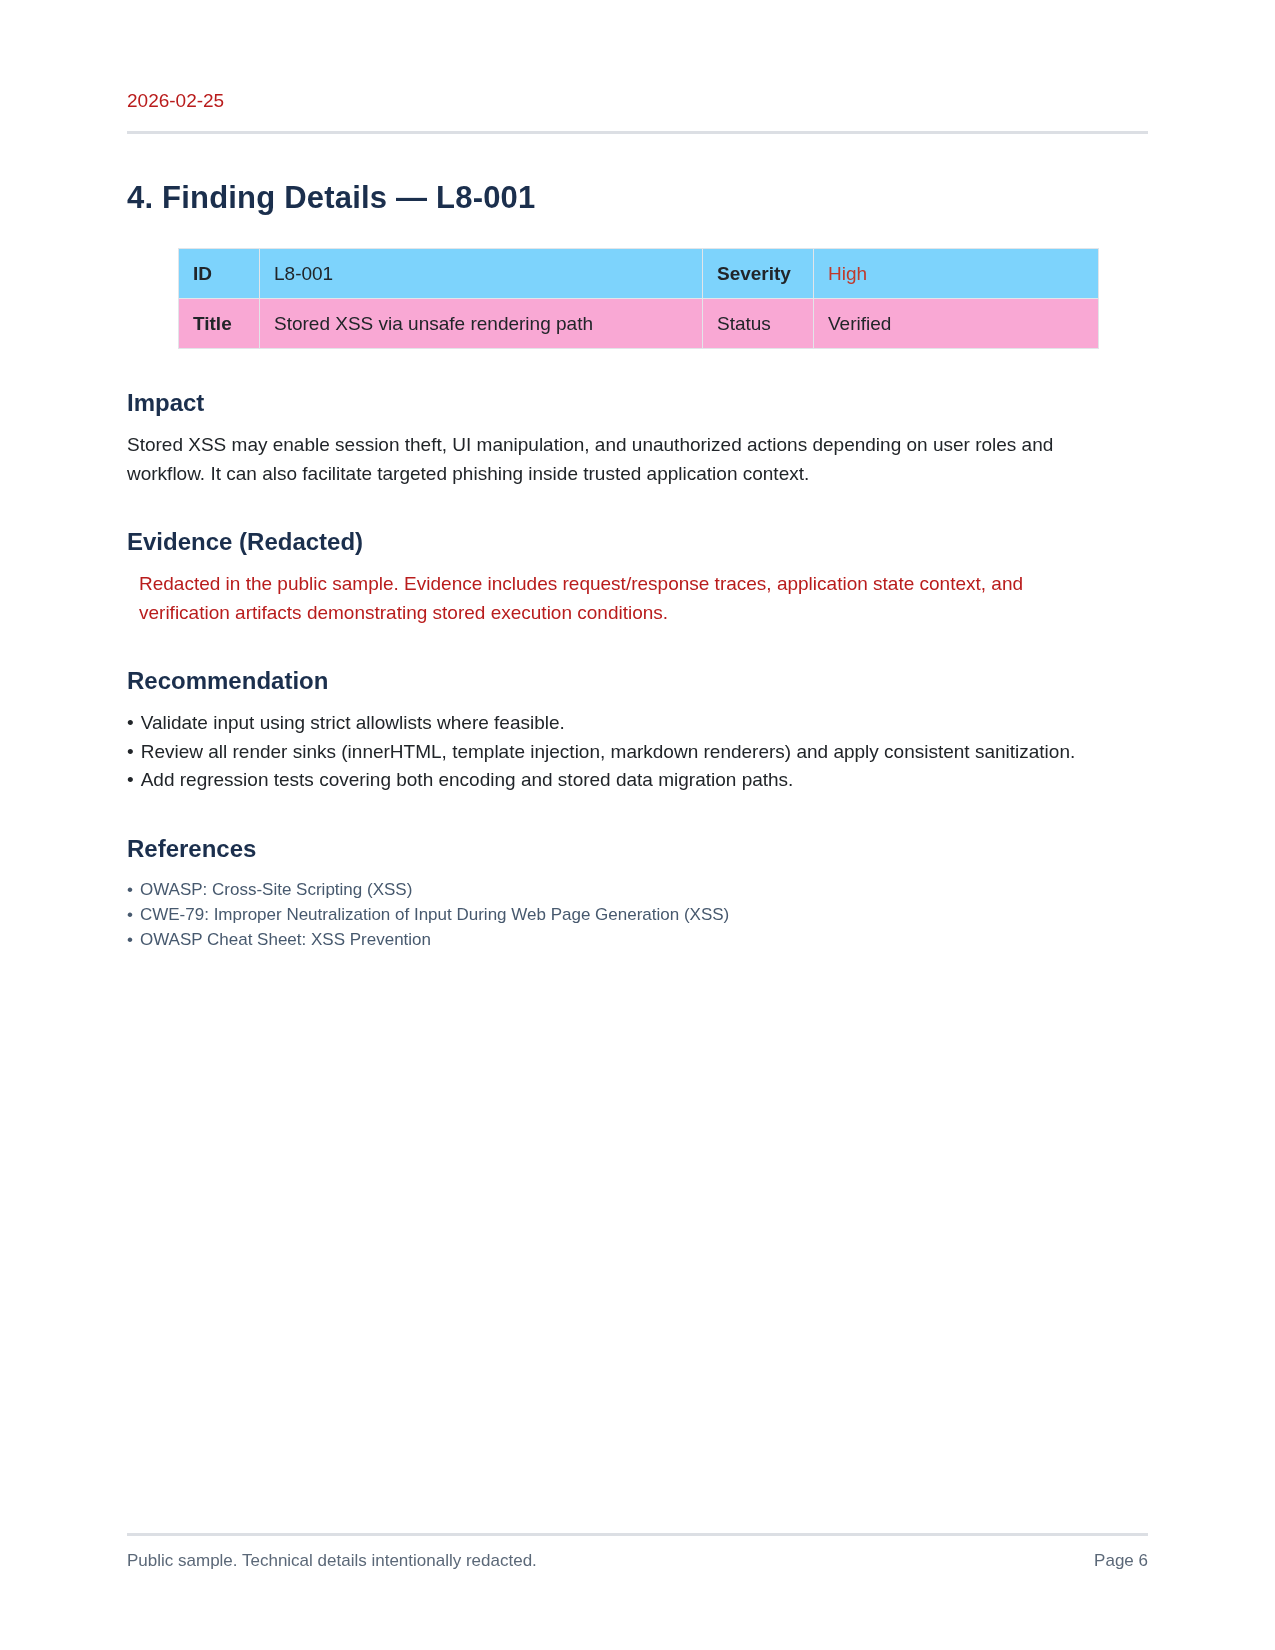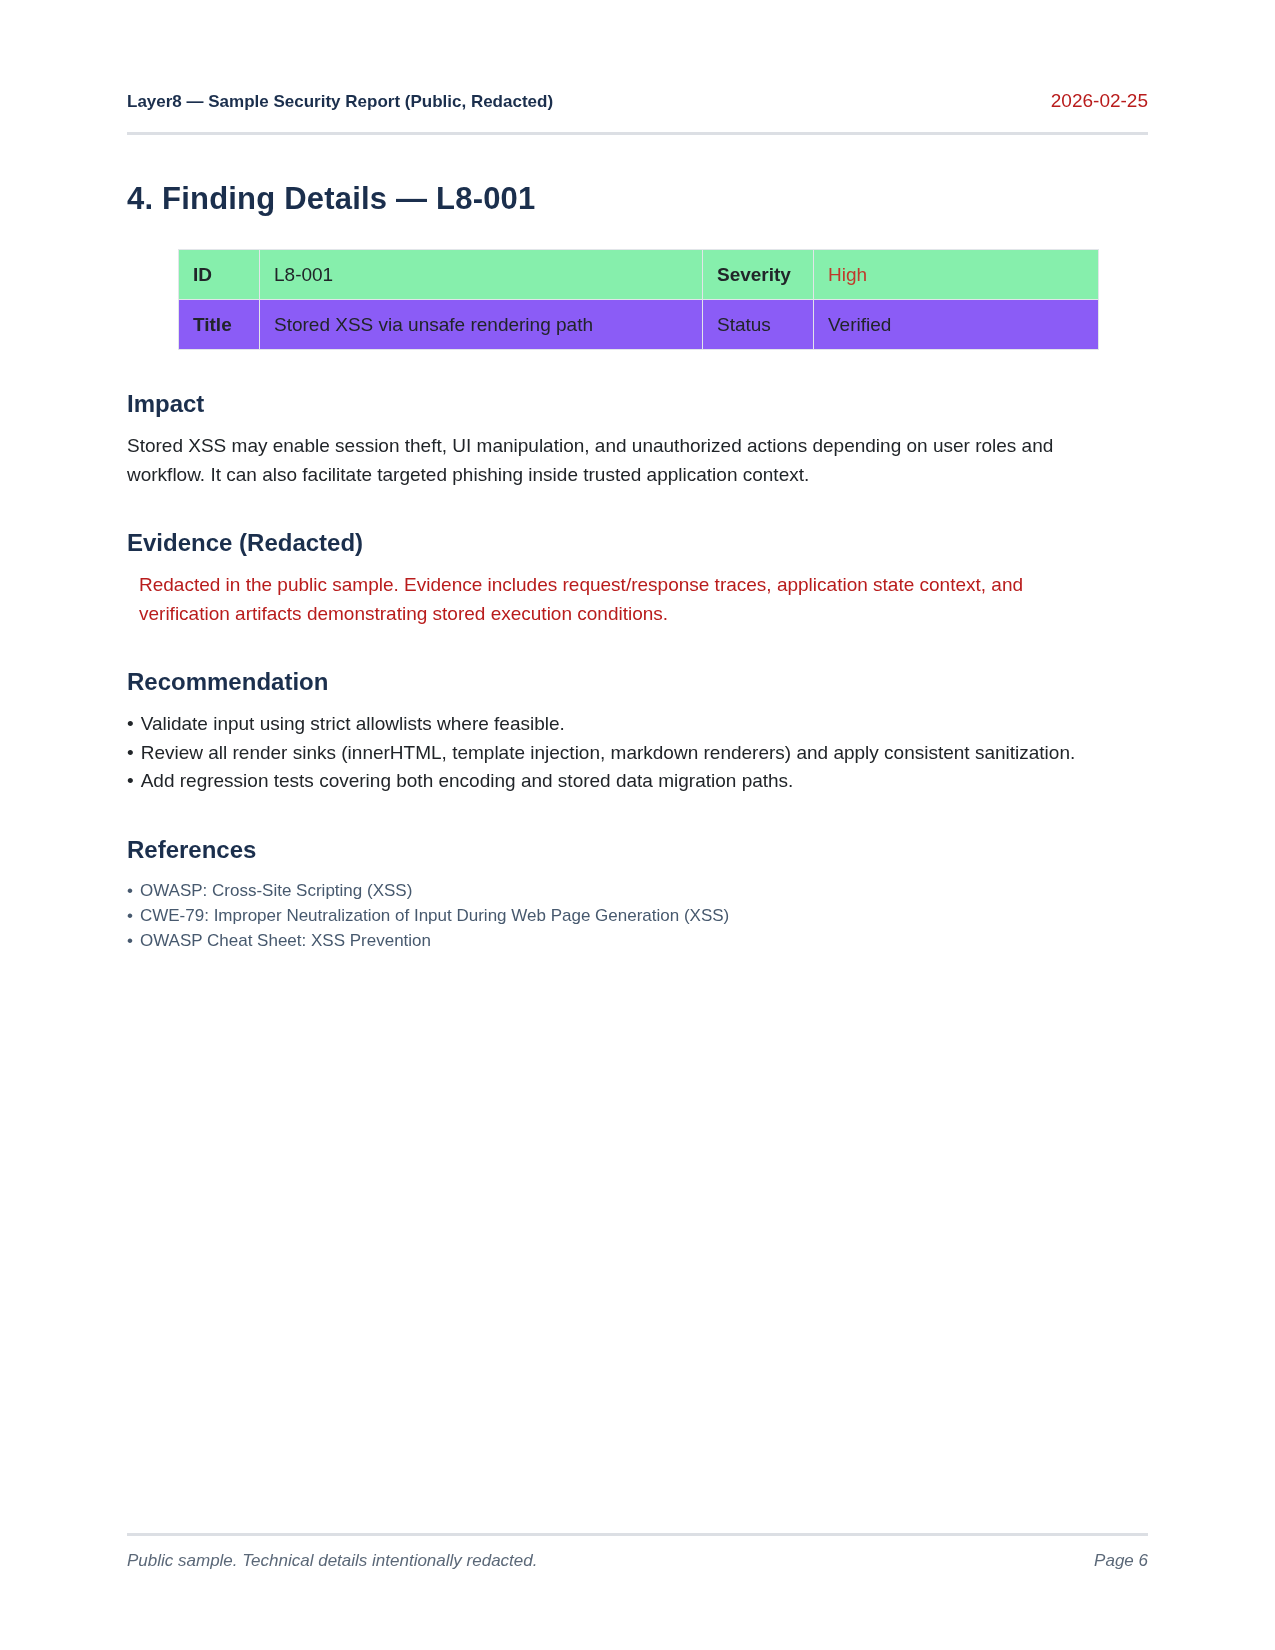--- a/index.html
+++ b/index.html
@@ -37,23 +37,23 @@
     width: 920px;
     border-collapse: collapse;
     table-layout: fixed;
     font-size: 19px;
   }
   table.meta td {
     border: 1px solid #e2e5e9;
     padding: 13px 14px;
     vertical-align: middle;
     line-height: 23px;
-    background: #8b5cf6;
+    background: #f9a8d4;
   }
-  table.meta tr.shaded td { background: #86efac; }
+  table.meta tr.shaded td { background: #7dd3fc; }
   table.meta td.bold { font-weight: bold; }
   table.meta td.sev-high { color: #c0392b; }
   col.c1 { width: 81px; } col.c2 { width: 443px; }
   col.c3 { width: 111px; } col.c4 { width: 285px; }
 
   
   h2.sec {
     margin: 40px 0 14px 0;
     font-size: 24px; line-height: 28px;
     font-weight: bold; color: #1b2f4d;
@@ -74,31 +74,29 @@
 
   
   .page-footer {
     position: absolute;
     left: 127px; right: 127px; top: 1533px;
   }
   .footer-rule { height: 3px; background: #dcdfe4; }
   .footer-row {
     display: flex; justify-content: space-between; align-items: baseline;
     padding-top: 14px;
-    font-style: italic;
   }
   .footer-note, .footer-page { font-size: 17px; color: #5b6878; line-height: 22px; }
 </style>
 </head>
 <body>
 
 <div class="content">
 
   <div class="page-header">
-    <div class="hdr-title">Layer8 — Sample Security Report (Public, Redacted)</div>
     <div class="hdr-date">2026-02-25</div>
   </div>
   <div class="header-rule"></div>
 
   <h1 class="finding-title">4. Finding Details — L8-001</h1>
 
   <table class="meta">
     <colgroup>
       <col class="c1">
         <col class="c2">

